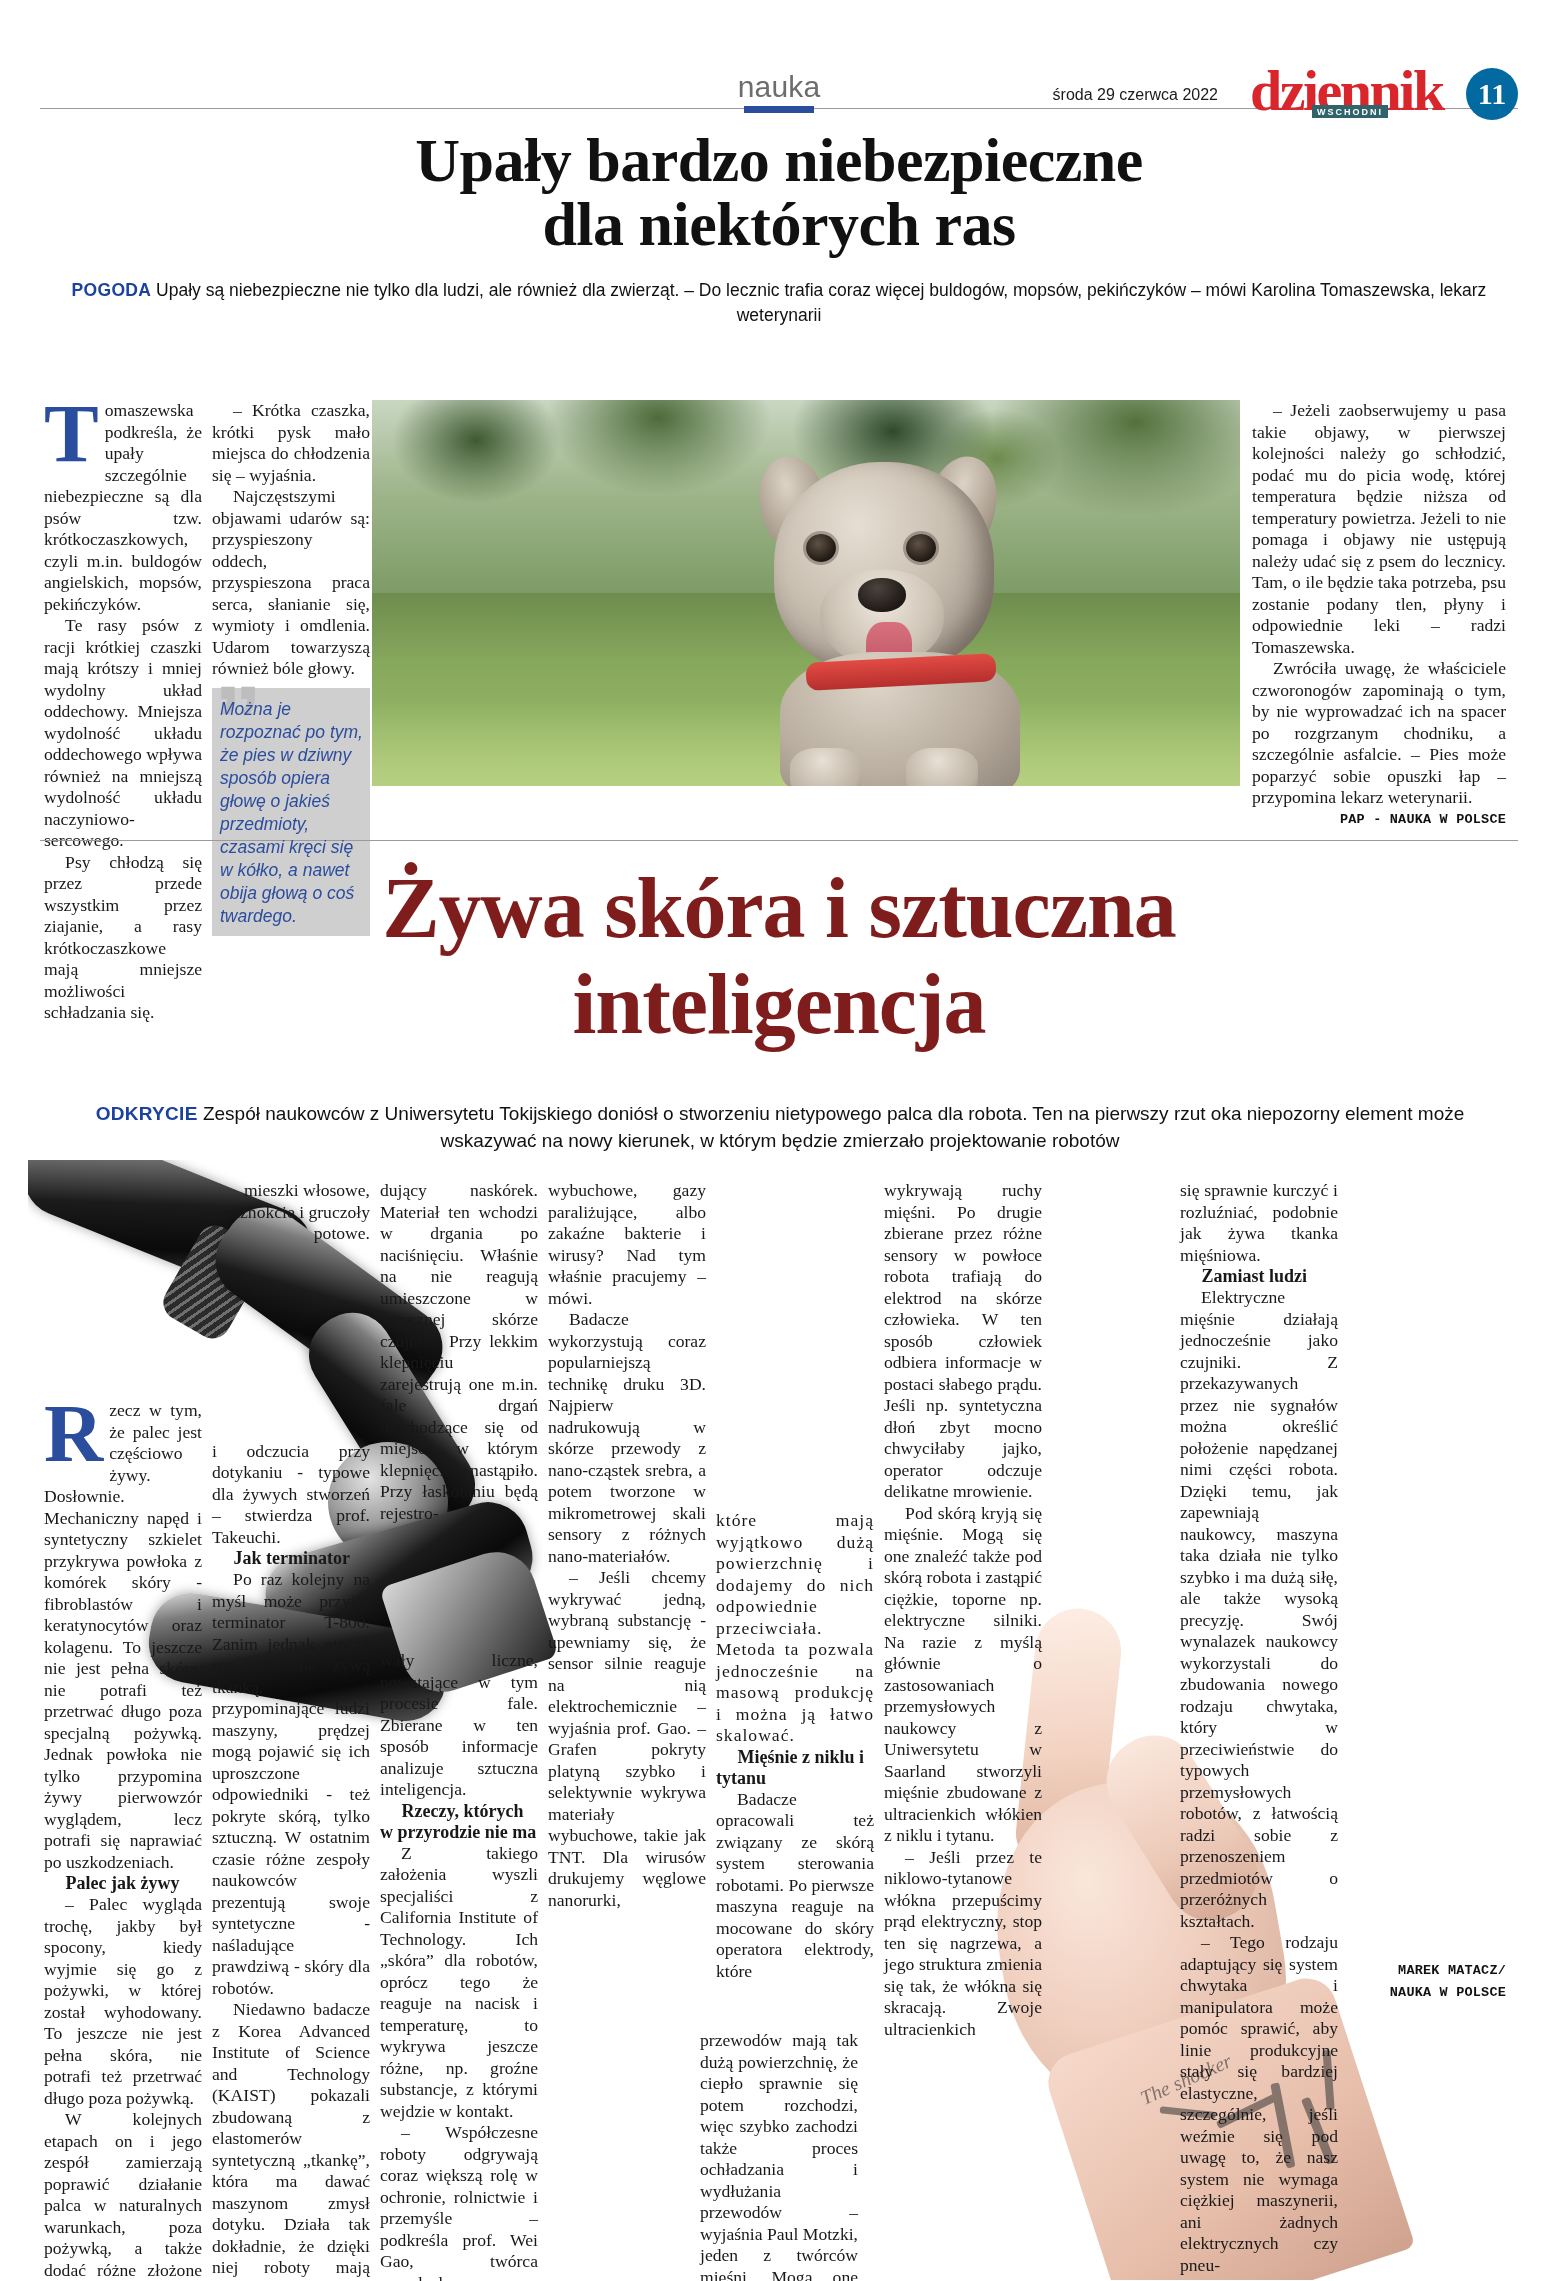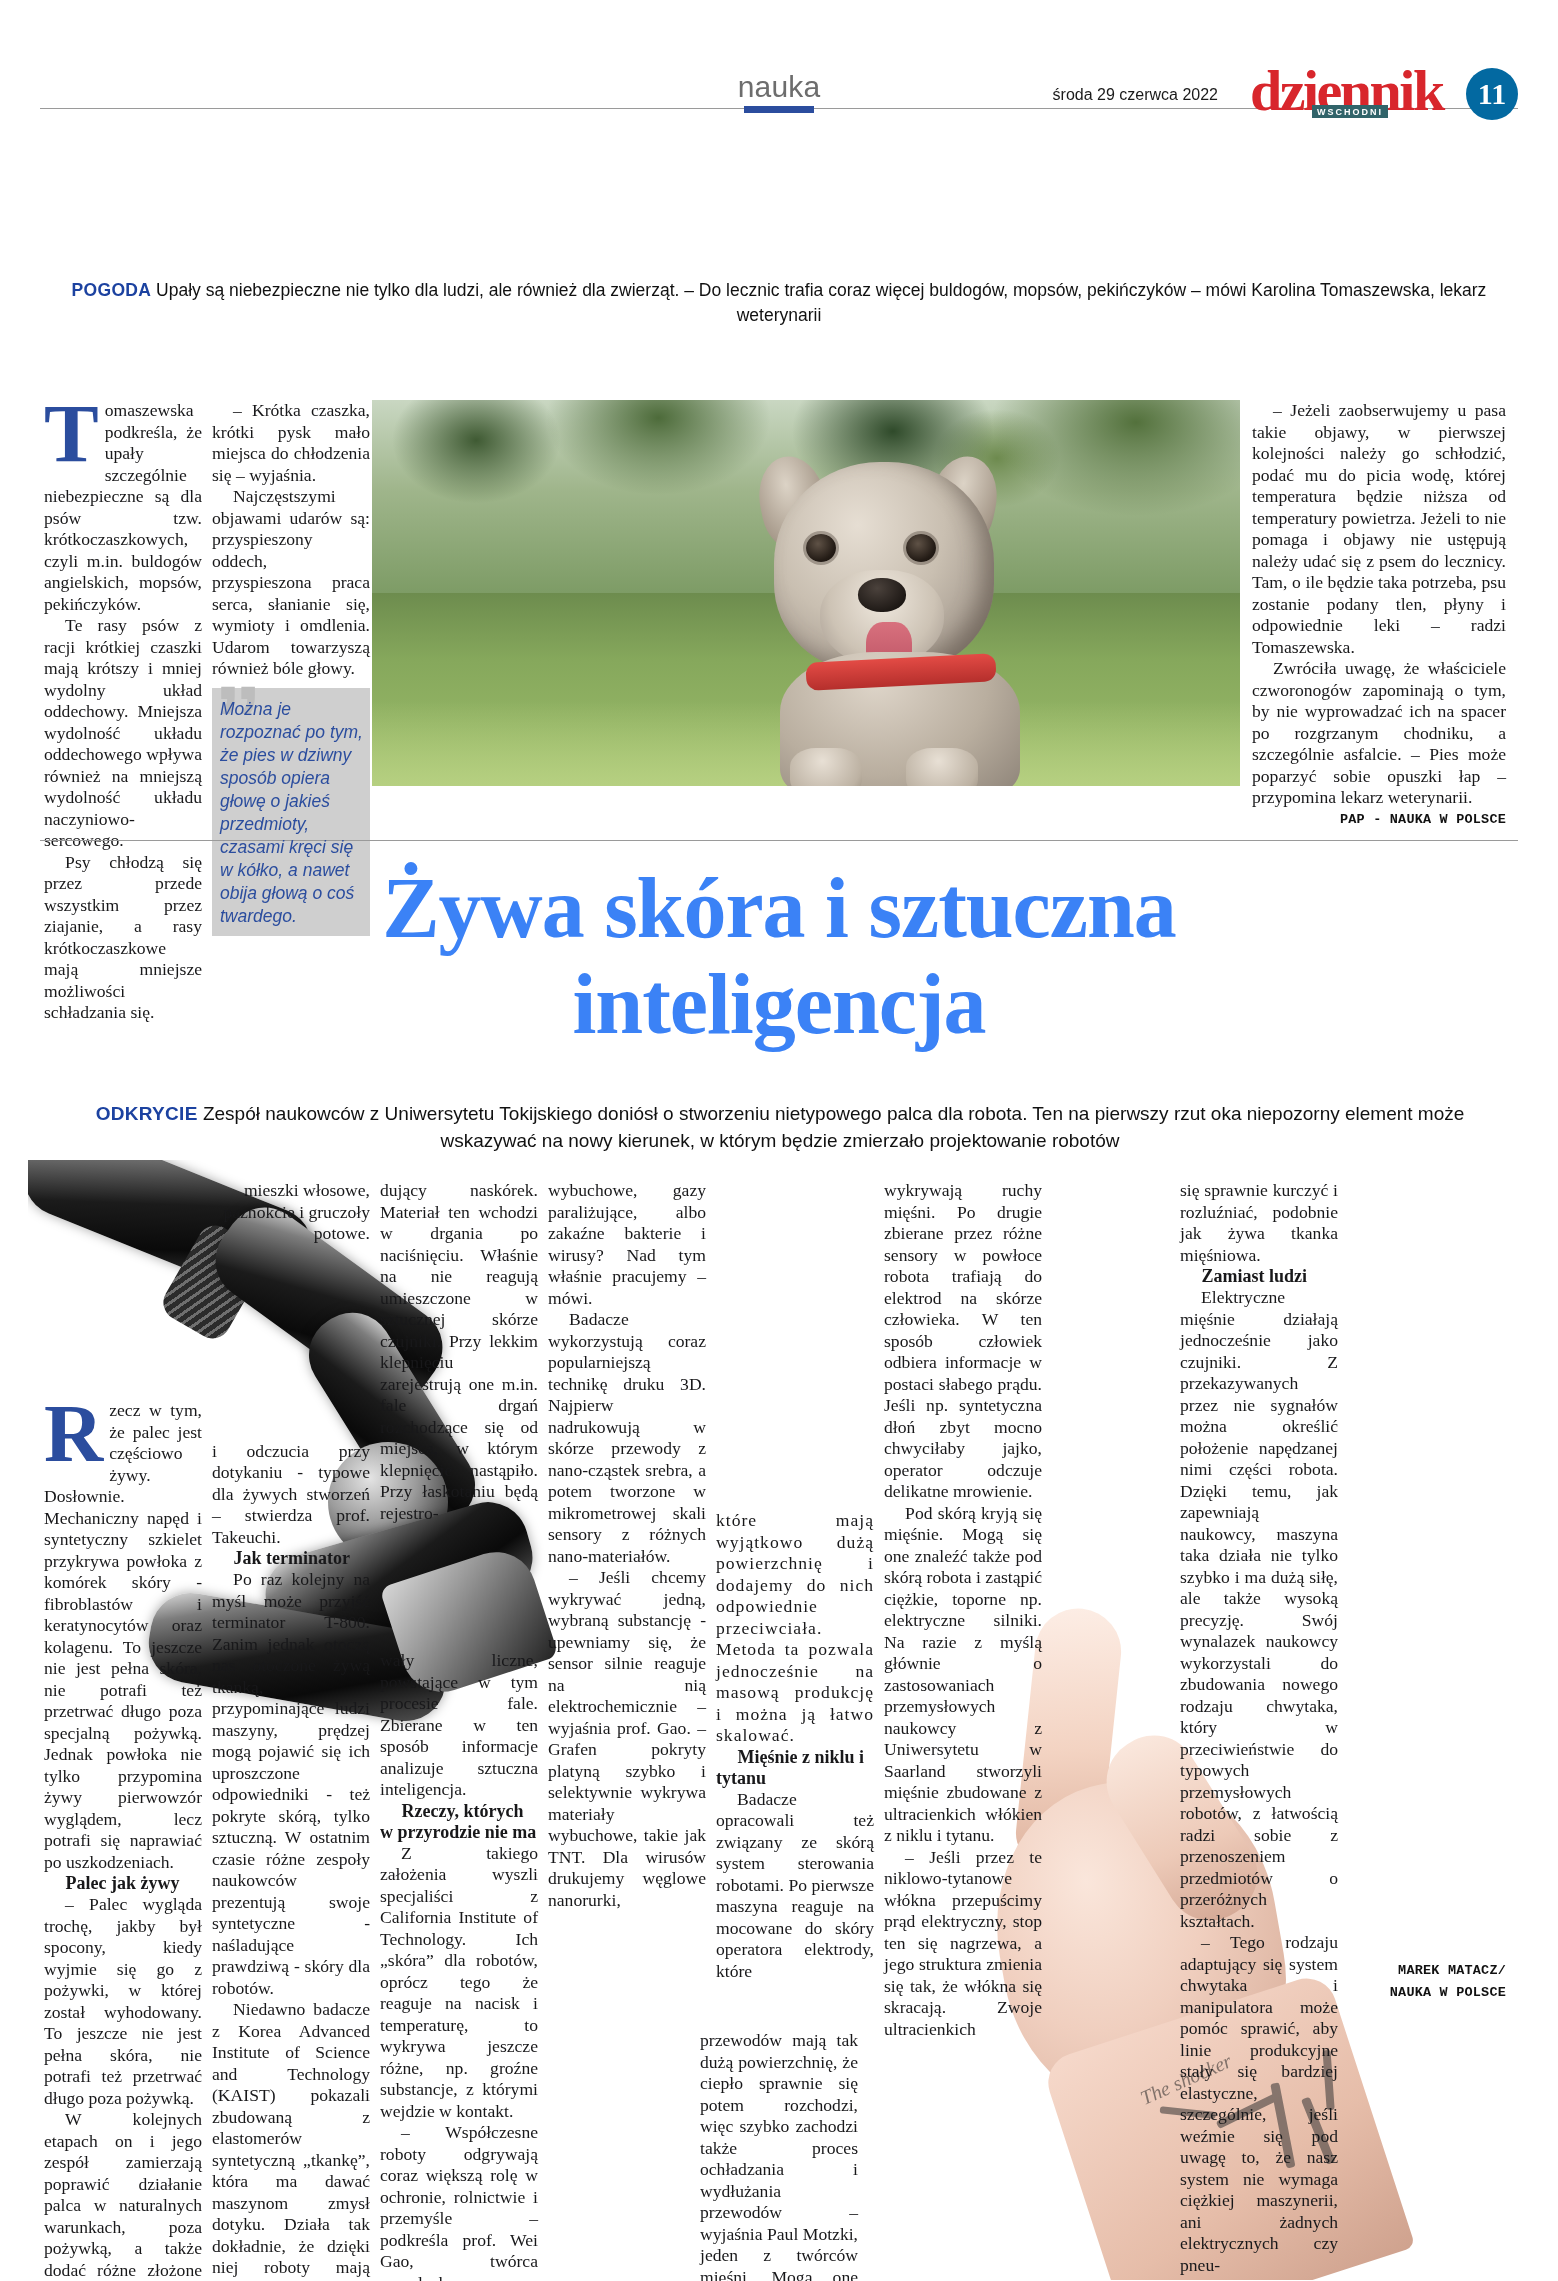--- a/index.html
+++ b/index.html
@@ -317,21 +317,21 @@
     position: absolute;
     left: 40px;
     top: 860px;
     width: 1478px;
     text-align: center;
     font-family: "Liberation Serif", "DejaVu Serif", serif;
     font-weight: 700;
     font-size: 86px;
     line-height: 96px;
     letter-spacing: -1px;
-    color: #3b82f6;
+    color: #7f1d1d;
   }
   .lead-2 {
     position: absolute;
     left: 50px;
     top: 1100px;
     width: 1460px;
     text-align: center;
     font-family: "Liberation Sans", "DejaVu Sans", sans-serif;
     font-size: 19px;
     line-height: 27px;
@@ -458,20 +458,24 @@
     <div class="section-name">nauka</div>
     <div class="section-underline"></div>
     <div class="issue-date">środa 29 czerwca 2022</div>
     <div class="logo-block">
       <div class="logo-word">dziennik</div>
       <div class="logo-sub">WSCHODNI</div>
     </div>
     <div class="page-number">11</div>
   </div>
 
+  <div class="headline-1">
+    <div>Upały bardzo niebezpieczne</div>
+    <div>dla niektórych ras</div>
+  </div>
 
   <div class="lead-1">
     <span class="kicker-blue">POGODA</span><span> Upały są niebezpieczne nie tylko dla ludzi, ale również dla zwierząt. – Do lecznic trafia coraz więcej buldogów, mopsów, pekińczyków – mówi Karolina Tomaszewska, lekarz weterynarii</span>
   </div>
 
   <div class="a1-photo">
     <div class="sky"></div>
     <div class="foliage"></div>
     <div class="grass"></div>
     <div class="grass2"></div>

